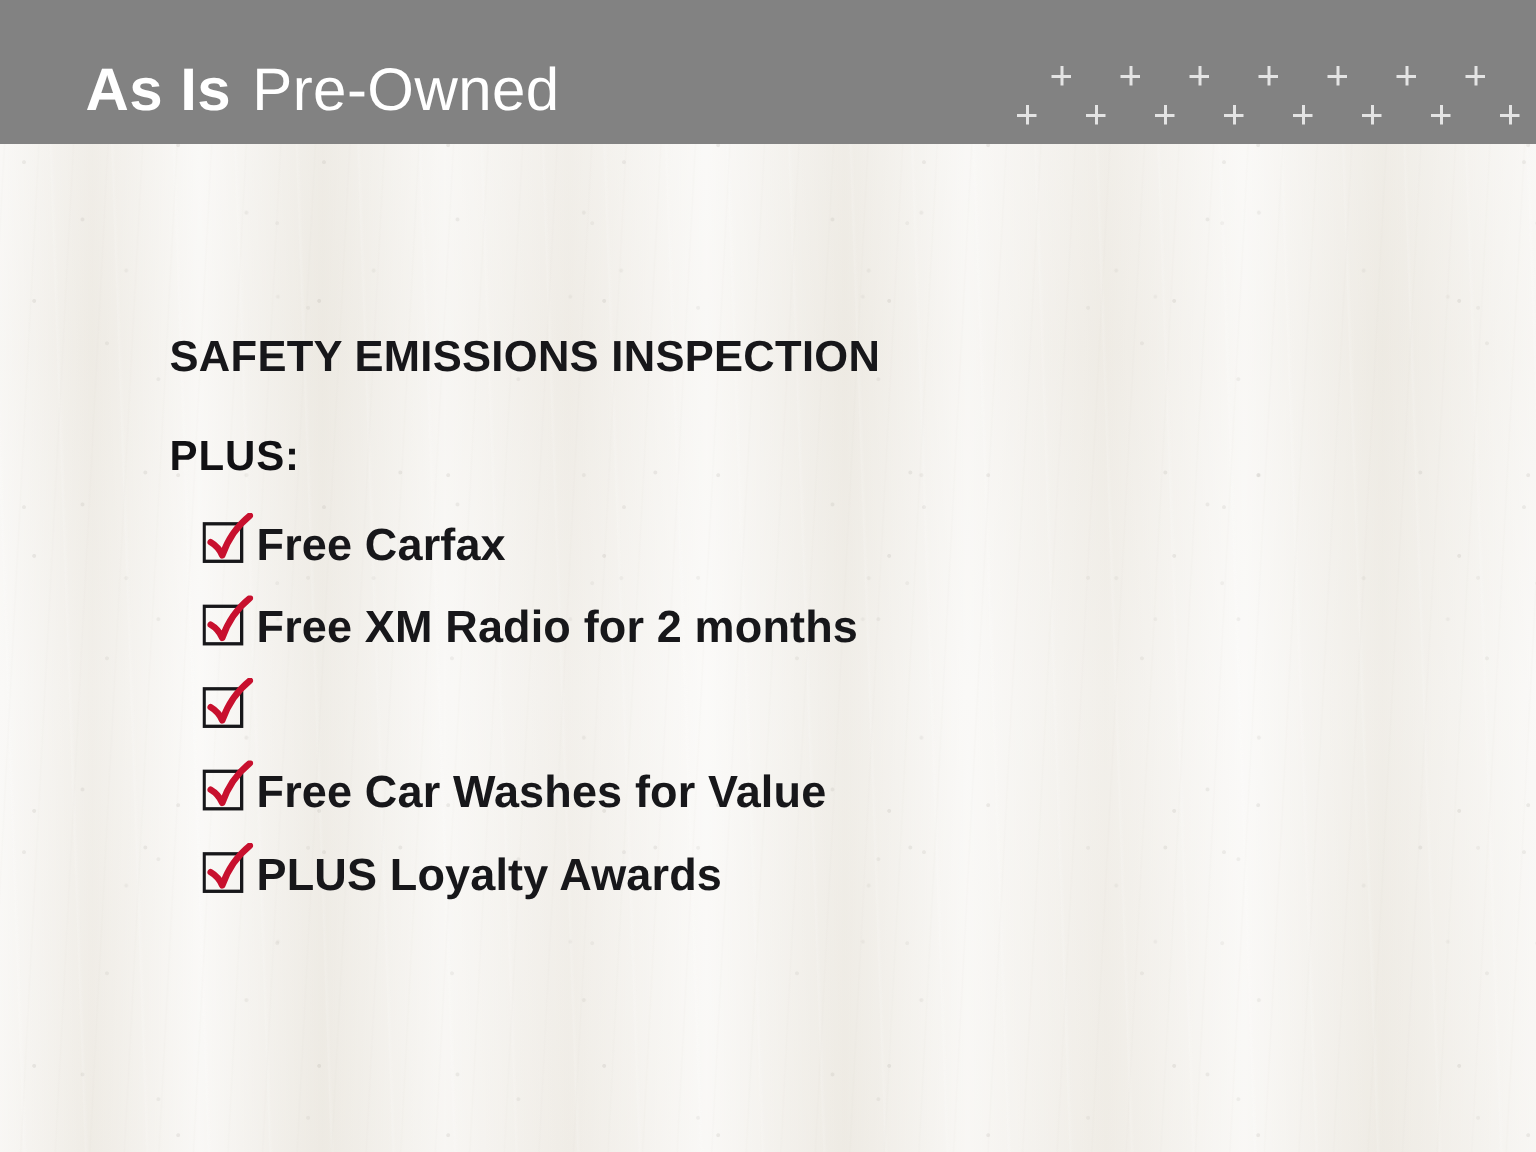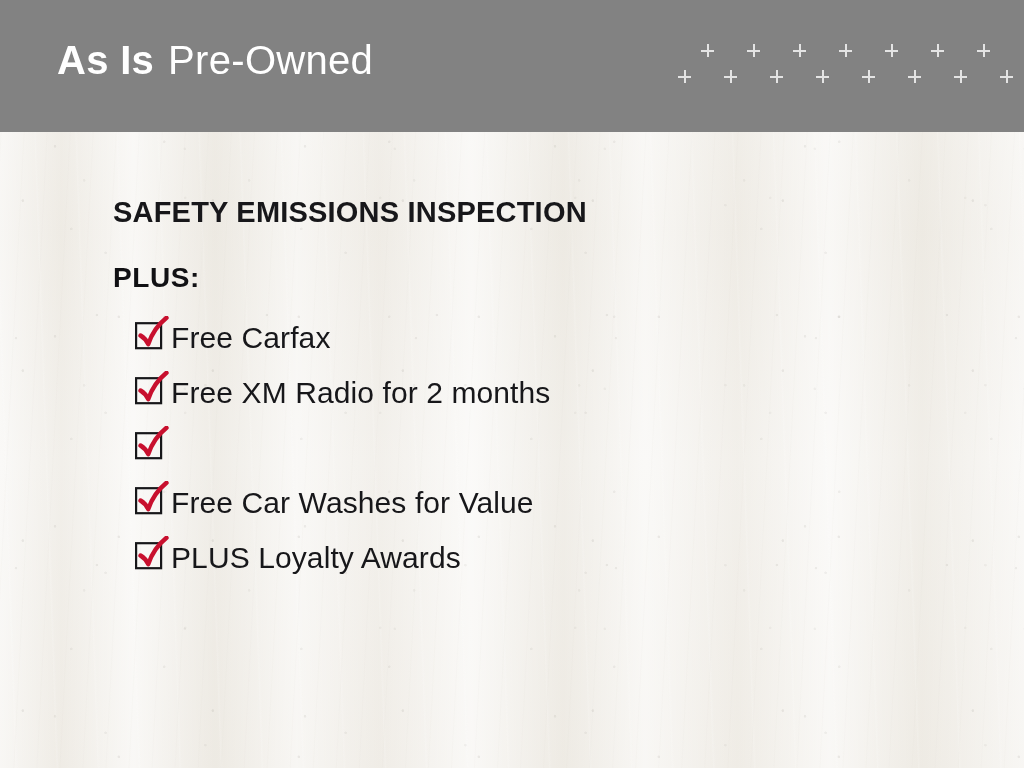--- a/index.html
+++ b/index.html
@@ -84,21 +84,21 @@
         rgba(255,255,255,0) 18px,
         rgba(255,255,255,0) 41px);
   }
 
   
   .header-bar {
     position: absolute;
     left: 0;
     top: 0;
     width: 1024px;
-    height: 132px;
+    height: 96px;
     background: #828282;
   }
   .header-title {
     position: absolute;
     left: 57px;
     top: 38px;
     color: #ffffff;
     font-size: 40px;
     line-height: 44px;
     letter-spacing: 0.3px;
@@ -141,21 +141,21 @@
     left: 0;
     top: 6px;
     width: 13px;
     height: 1.6px;
   }
 
   
   .content {
     position: absolute;
     left: 113px;
-    top: 194px;
+    top: 220px;
     width: 720px;
   }
   .headline {
     font-size: 29px;
     font-weight: 600;
     color: #17171a;
     letter-spacing: 0.2px;
     line-height: 36px;
     white-space: nowrap;
   }
@@ -182,21 +182,21 @@
   }
   .check-box {
     position: absolute;
     left: 22px;
     top: 6px;
     width: 34px;
     height: 34px;
   }
   .check-label {
     font-size: 30px;
-    font-weight: 400;
+    font-weight: 700;
     color: #17171a;
     letter-spacing: 0.1px;
     line-height: 34px;
     white-space: nowrap;
   }
 
   
   .logo {
     position: absolute;
     left: 700px;

